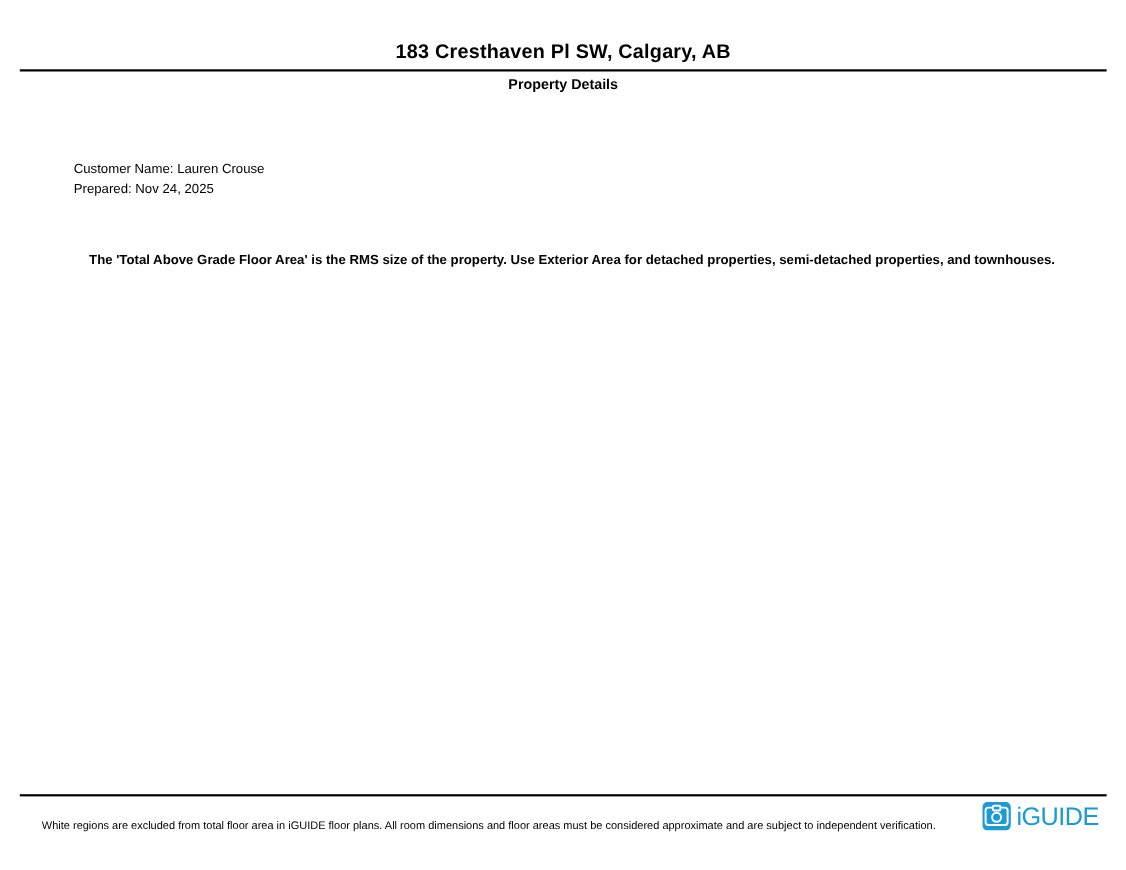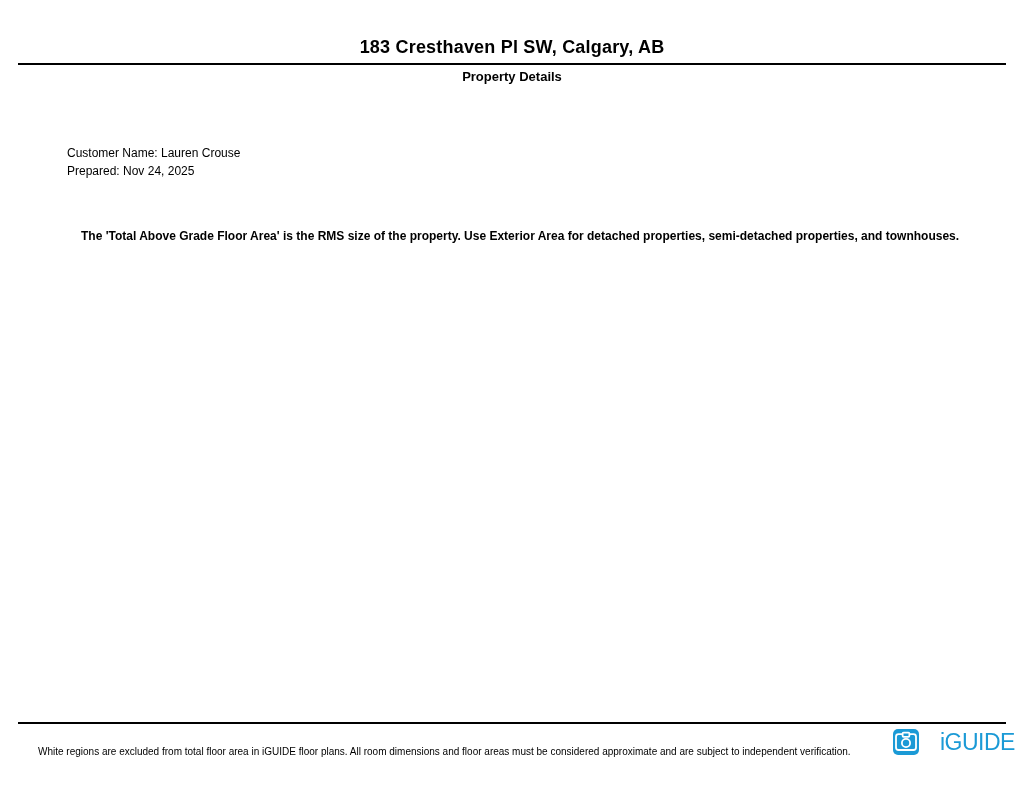--- a/index.html
+++ b/index.html
@@ -43,21 +43,21 @@
     position: absolute; top: 722px; left: 18px; right: 18px;
     height: 2px; background: #000;
   }
   .disclaimer {
     position: absolute; left: 38px; top: 734px;
     font-size: 10px; line-height: 12px; margin-top: 12px;
   }
 
   .logo {
     position: absolute; left: 893px; top: 729px;
-    display: flex; align-items: center; gap: 21px;
+    display: flex; align-items: center; gap: 5px;
   }
   .logo svg { width: 26px; height: 26px; display: block; }
   .brand-fill { fill: var(--brand-color); }
   .logo-text {
     font-size: 23px; line-height: 26px; color: var(--brand-color);
     letter-spacing: -0.5px; font-weight: 400;
   }
 </style>
 </head>
 <body>

